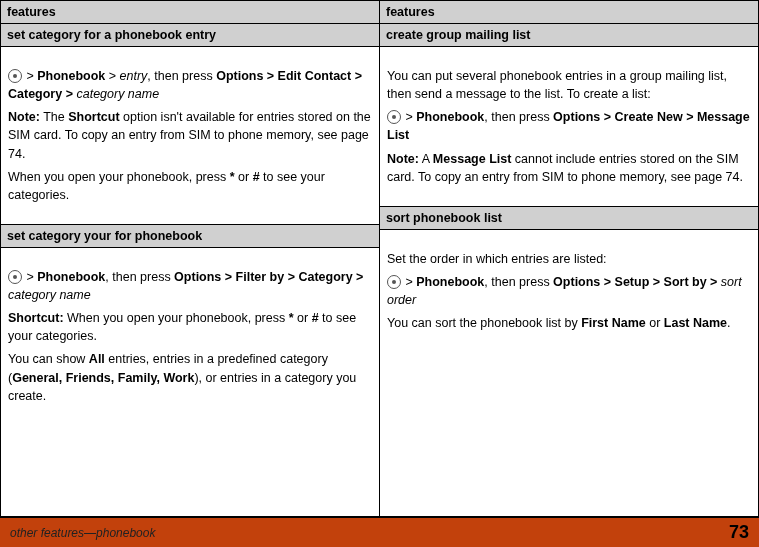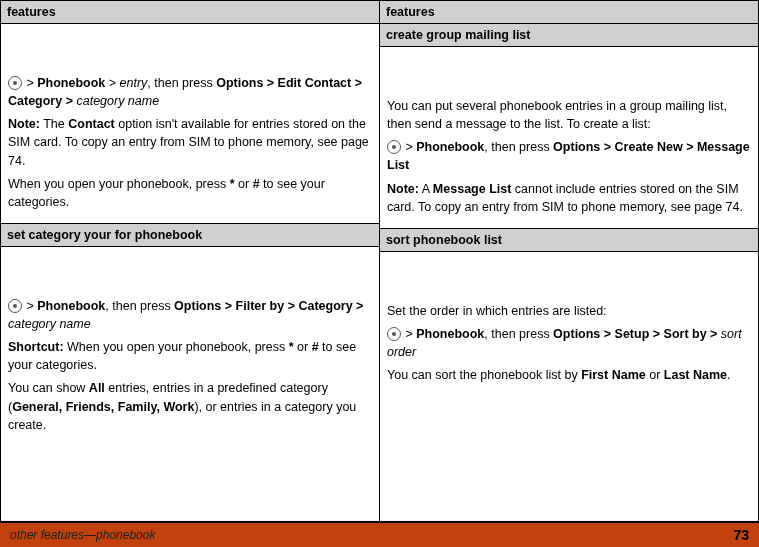--- a/index.html
+++ b/index.html
@@ -40,23 +40,22 @@
     }
     .sub-header {
       background: #d0d0d0;
       padding: 4px 6px;
       font-weight: bold;
       font-size: 12.5px;
       border-top: 1px solid #000;
       border-bottom: 1px solid #000;
     }
     .content-block {
-      padding: 12px 7px;
+      padding: 20px 7px;
       line-height: 1.45;
-      margin-top: 38px;
     }
     .content-block p {
       margin-bottom: 5px;
     }
     .content-block p:last-child {
       margin-bottom: 0;
     }
     .bold { font-weight: bold; }
     .italic { font-style: italic; }
     .nav-icon {
@@ -90,40 +89,43 @@
       padding: 4px 10px;
       border-top: 1px solid #000;
       font-size: 12px;
     }
     .footer-text {
       font-style: italic;
       color: #222;
     }
     .footer-num {
       font-weight: bold;
-      font-size: 14px;
+      font-size: 18px;
     }
   </style>
 </head>
 <body>
 
 <div class="page-wrapper">
   <div class="main-content">
 
     <div class="col">
       <div class="section-header">
         <span>features</span>
       </div>
 
+      <div class="sub-header" style="border-top:none;">
+        <span>set category for a phonebook entry</span>
+      </div>
       <div class="content-block">
         <p>
           <span class="nav-icon"></span>&nbsp;&gt;&nbsp;<span class="bold">Phonebook</span> &gt; <span class="italic">entry</span>, then press <span class="bold">Options &gt; Edit Contact &gt; Category &gt;</span> <span class="italic">category name</span>
         </p>
         <p>
-          <span class="bold">Note:</span> The <span class="bold">Contact</span> option isn't available for entries stored on the SIM card. To copy an entry from SIM to phone memory, see page 74.
+          <span class="bold">Note:</span> The <span class="bold">Shortcut</span> option isn't available for entries stored on the SIM card. To copy an entry from SIM to phone memory, see page 74.
         </p>
         <p>
           When you open your phonebook, press <span class="bold">*</span> or <span class="bold">#</span> to see your categories.
         </p>
       </div>
 
       <div class="sub-header">
         <span>set category your for phonebook</span>
       </div>
       <div class="content-block">

